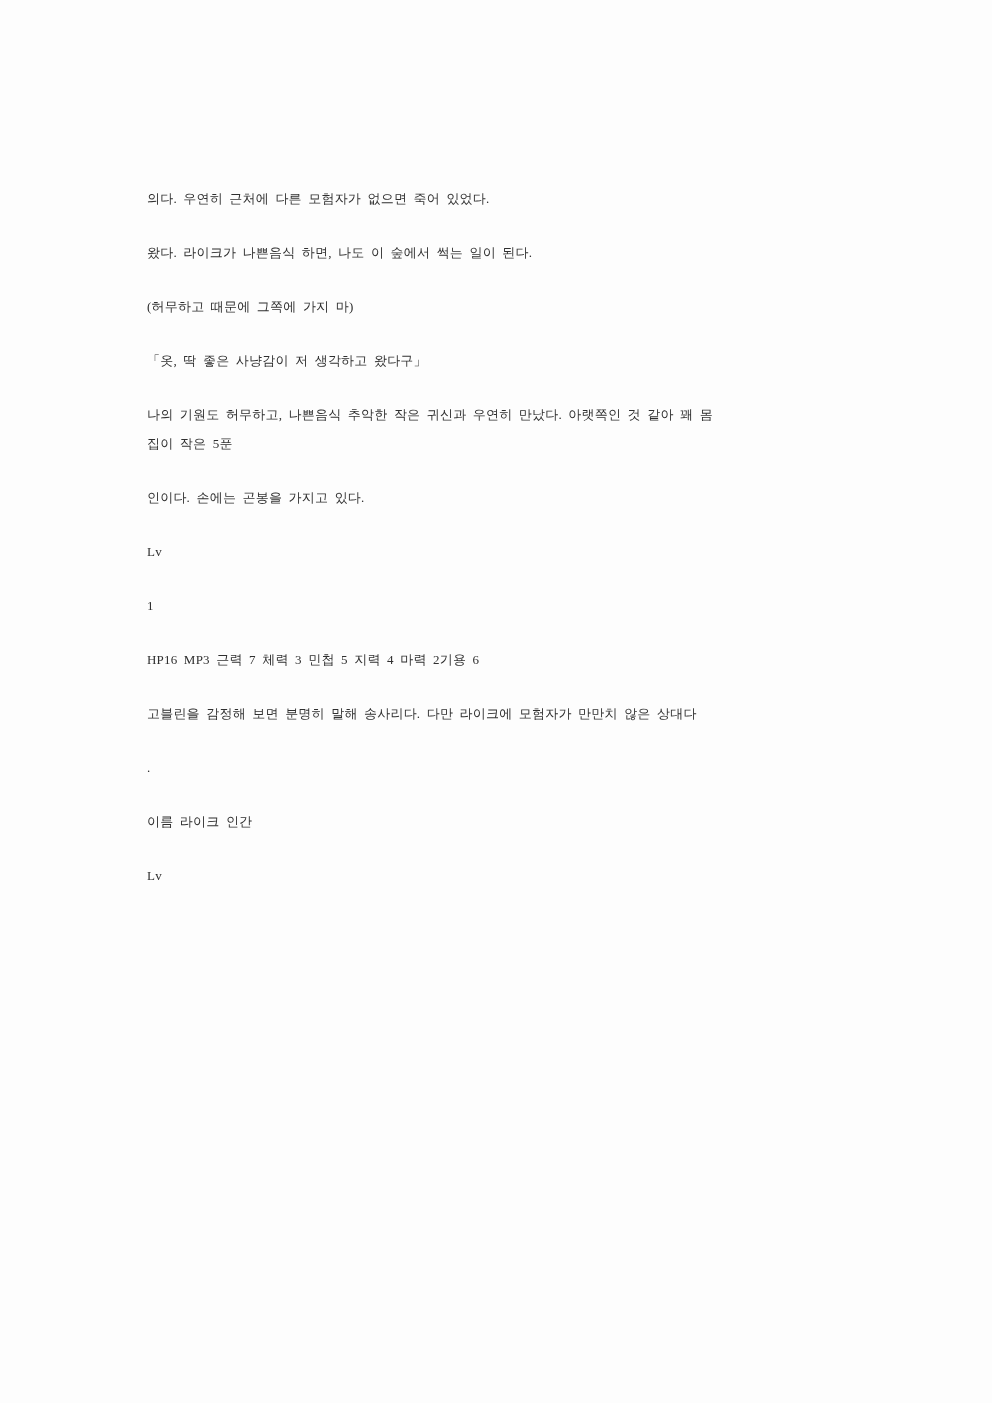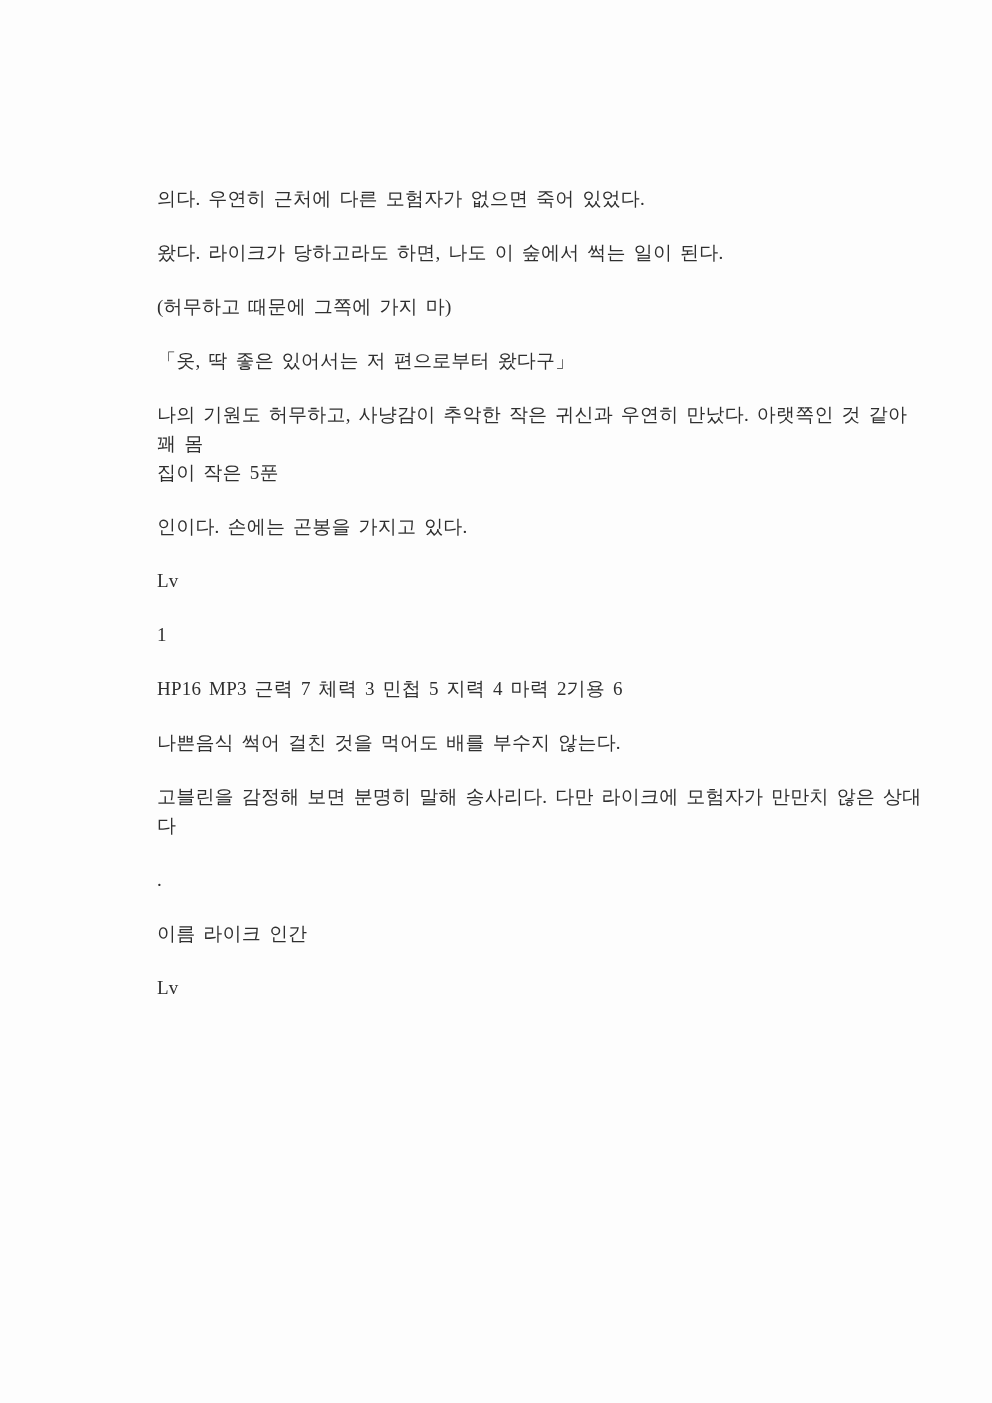--- a/index.html
+++ b/index.html
@@ -16,43 +16,42 @@
   .page {
     box-sizing: border-box;
     width: 992px;
     height: 1403px;
     padding: 184px 60px 0 143px;
   }
   .content {
     width: 780px;
   }
   p.line {
-    margin: 0 0 25px 14px;
-    font-size: 19px;
+    margin: 0 0 25px 4px;
+    font-size: 13px;
     line-height: 29px;
     color: #2f2f2f;
     white-space: pre-line;      
     word-spacing: 3px;
     letter-spacing: 0.2px;
   }
 </style>
 </head>
 <body>
 
 <div class="page">
   <div class="content">
     <p class="line">의다. 우연히 근처에 다른 모험자가 없으면 죽어 있었다.</p>
-    <p class="line">왔다. 라이크가 당하고라도 하면, 나도 이 숲에서 썩는 일이 된다.</p>
+    <p class="line">왔다. 라이크가 나쁜음식 하면, 나도 이 숲에서 썩는 일이 된다.</p>
     <p class="line">(허무하고 때문에 그쪽에 가지 마)</p>
-    <p class="line">「옷, 딱 좋은 있어서는 저 편으로부터 왔다구」</p>
-    <p class="line">나의 기원도 허무하고, 사냥감이 추악한 작은 귀신과 우연히 만났다. 아랫쪽인 것 같아 꽤 몸
+    <p class="line">「옷, 딱 좋은 사냥감이 저 생각하고 왔다구」</p>
+    <p class="line">나의 기원도 허무하고, 나쁜음식 추악한 작은 귀신과 우연히 만났다. 아랫쪽인 것 같아 꽤 몸
 집이 작은 5푼</p>
     <p class="line">인이다. 손에는 곤봉을 가지고 있다.</p>
     <p class="line">Lv</p>
     <p class="line">1</p>
     <p class="line">HP16 MP3 근력 7 체력 3 민첩 5 지력 4 마력 2기용 6</p>
-    <p class="line">나쁜음식 썩어 걸친 것을 먹어도 배를 부수지 않는다.</p>
     <p class="line">고블린을 감정해 보면 분명히 말해 송사리다. 다만 라이크에 모험자가 만만치 않은 상대다</p>
     <p class="line">.</p>
     <p class="line">이름 라이크 인간</p>
     <p class="line">Lv</p>
   </div>
 </div>
 
 </body></html>

